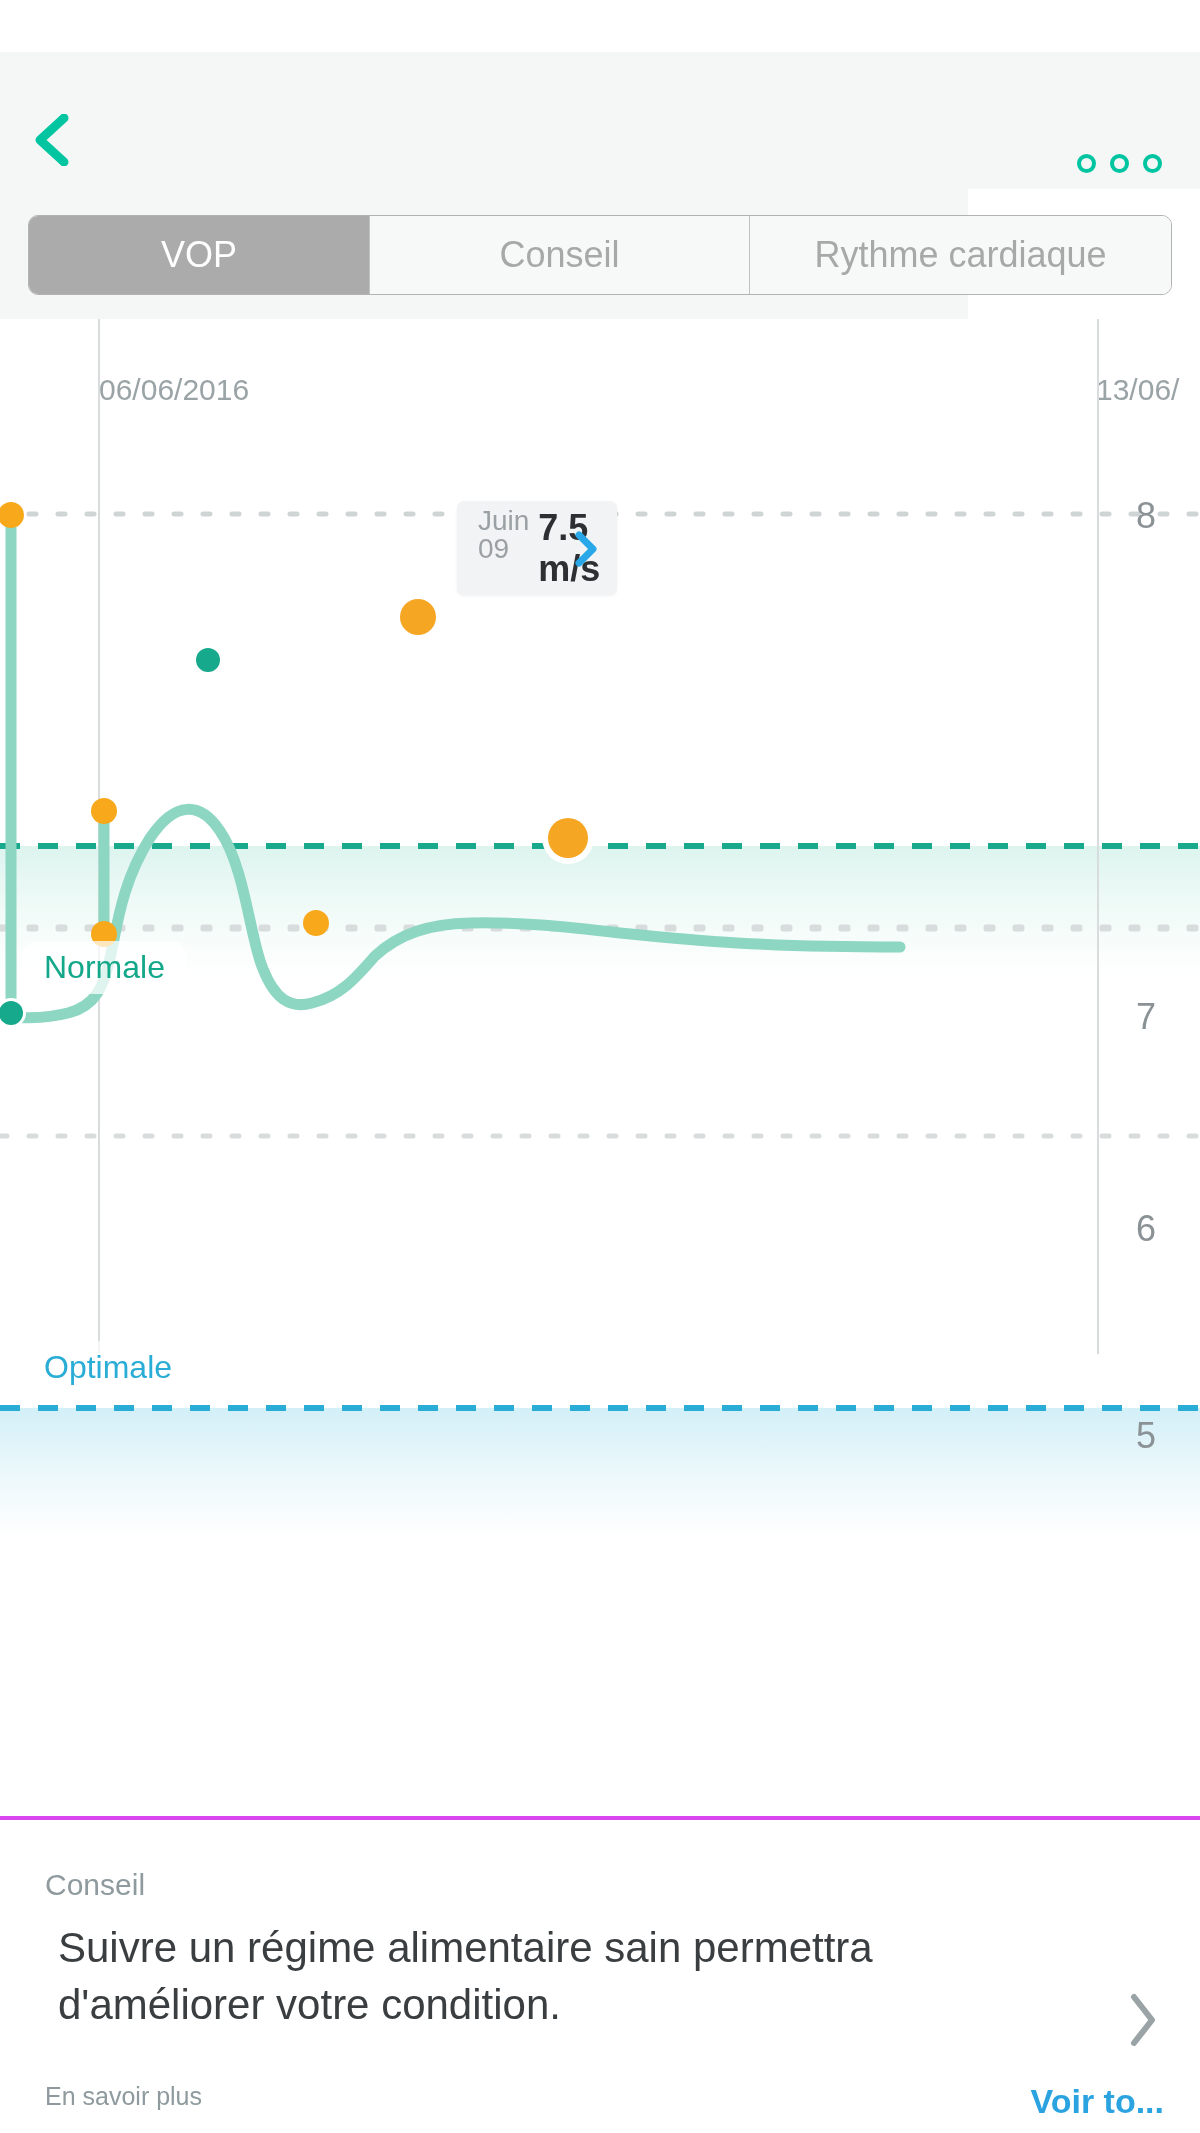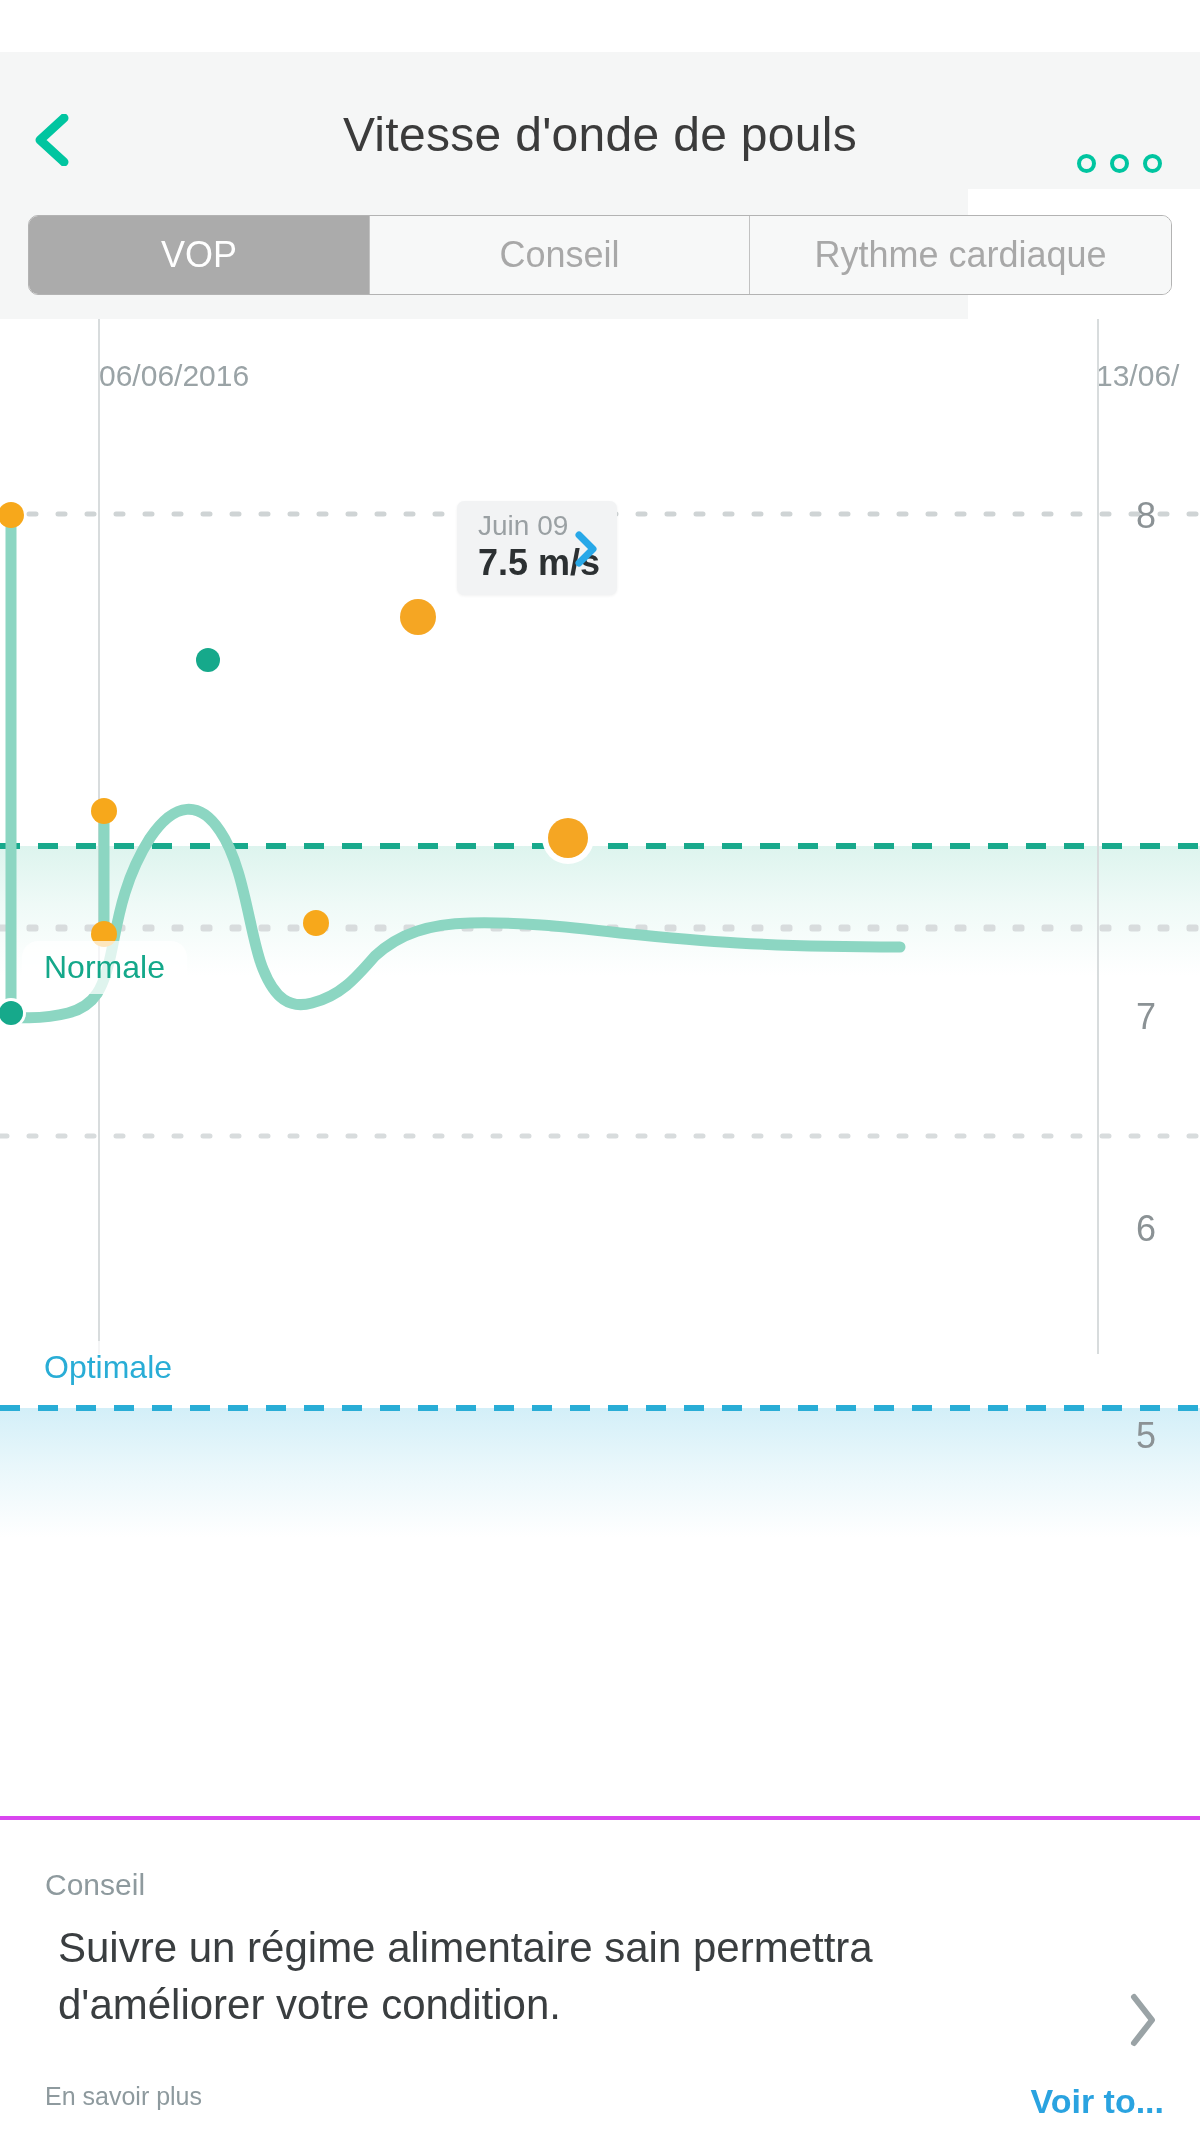--- a/index.html
+++ b/index.html
@@ -81,21 +81,21 @@
   .seg.active { background: #ABABAB; color: #ffffff; }
   .seg.s1 { width: 340px; }
   .seg.s2 { width: 380px; }
   .seg.s3 { flex: 1; }
 
   
   .chartwrap {
     position: absolute; top: 319px; left: 0; width: 1200px; height: 1497px;
     background: #ffffff; overflow: hidden;
   }
-  .dates { position: absolute; top: 0; left: 0; width: 1040px; height: 90px; }
+  .dates { position: absolute; top: 14px; left: 0; width: 1040px; height: 90px; }
   .date-lbl {
     position: absolute; font-size: 30px; color: #9aa3a6; top: 40px;
   }
   .date-start { left: 99px; }
   .date-end { left: 1096px; }
 
   .plot { position: absolute; top: 0; left: 0; width: 1200px; height: 1497px; }
 
   .zone {
     position: absolute; left: 0; width: 1200px;
@@ -120,21 +120,21 @@
     position: absolute; right: 44px; font-size: 36px; color: #8b9295;
   }
 
   
   .tooltip {
     position: absolute; left: 457px; top: 182px; width: 160px; height: 94px;
     background: #F2F3F4; border-radius: 7px;
     display: flex; align-items: center; padding-left: 21px;
     box-shadow: 0 1px 3px rgba(0,0,0,0.06);
   }
-  .tt-texts { display: flex; flex-direction: column; gap: 2px; }
+  .tt-texts { display: flex; flex-direction: row; gap: 2px; }
   .tt-date { font-size: 28px; color: #9aa0a3; line-height: 1; }
   .tt-val { font-size: 36px; color: #2c3032; font-weight: 700; line-height: 1.15; }
   .tt-chev { position: absolute; right: 16px; top: 30px; cursor: pointer; }
 
   
   .bottom {
     position: absolute; top: 1816px; left: 0; width: 1200px; height: 317px;
     background: #ffffff; border-top: 4px solid #d946ef;
   }
   .conseil-lbl {
@@ -197,21 +197,20 @@
       </svg>
       <span>78 %</span>
       <span class="batt"><span class="batt-fill"></span></span>
     </div>
   </div>
 
   <div class="navbar">
     <svg class="back-chevron" viewBox="0 0 44 52">
       <path d="M34 4 L10 26 L34 48" fill="none" stroke="#00C5A0" stroke-width="9" stroke-linecap="round" stroke-linejoin="round"></path>
     </svg>
-    <div class="nav-title">Vitesse d'onde de pouls</div>
     <div class="more-btn">
       <span class="more-dot"></span>
       <span class="more-dot"></span>
       <span class="more-dot"></span>
     </div>
   </div>
 
   <div class="segwrap">
     <div class="segctl">
       <div class="seg s1 active">VOP</div>

